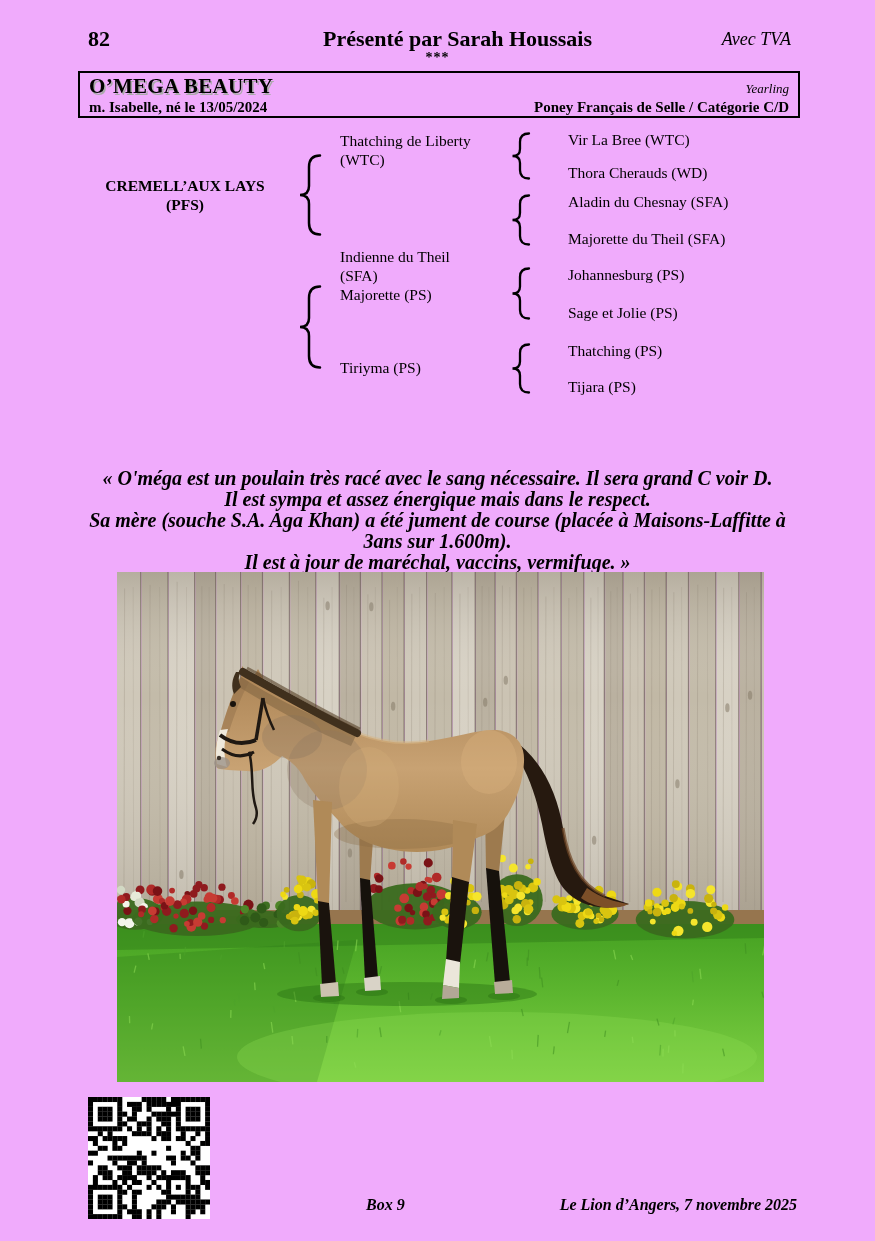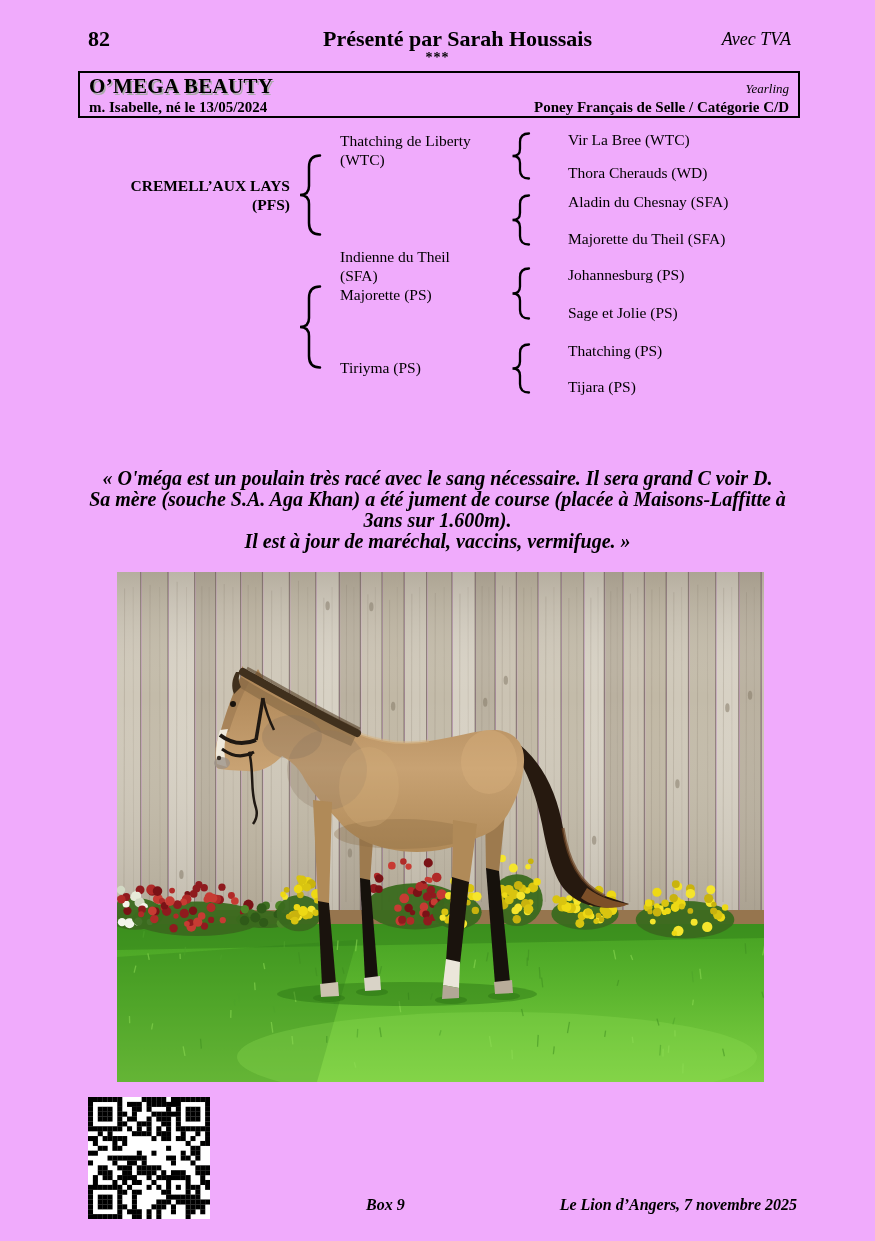--- a/index.html
+++ b/index.html
@@ -10,21 +10,21 @@
   .presenter{left:0;top:26px;width:100%;text-align:center;font-size:22px;font-weight:bold;padding-left:20px;}
   .tva{right:84px;top:29px;font-size:18px;font-style:italic;}
   .stars{left:0;top:50px;width:100%;text-align:center;font-size:14px;font-weight:bold;letter-spacing:1px;}
   .infobox{left:78px;top:71px;width:722px;height:47px;border:2px solid #000;box-sizing:border-box;
            padding:1px 9px 2px 9px;display:flex;flex-direction:column;justify-content:space-between;}
   .ibrow{display:flex;justify-content:space-between;align-items:baseline;}
   .hname{font-size:21px;font-weight:bold;letter-spacing:.3px;text-shadow:1.6px 1.6px 0 #aaa;}
   .yearling{font-size:13px;font-style:italic;}
   .ibrow2 span{font-size:15px;font-weight:bold;}
   .ped{font-size:15.5px;line-height:19px;}
-  .g1{width:210px;left:80px;text-align:right;font-weight:bold;}
+  .g1{width:210px;left:80px;text-align:center;font-weight:bold;}
   .g2{left:340px;width:150px;}
   .g3{left:568px;white-space:nowrap;}
   .brace{position:absolute;}
   .quote{left:70px;top:424px;width:735px;text-align:center;font-size:20px;
          font-weight:bold;font-style:italic;line-height:21px;margin-top:44px;}
   .photo{left:117px;top:572px;width:647px;height:510px;}
   .qr{left:88px;top:1097px;width:122px;height:122px;}
   .fbox{left:366px;top:1196px;font-size:16px;font-weight:bold;font-style:italic;}
   .fdate{right:78px;top:1196px;font-size:16px;font-weight:bold;font-style:italic;}
 </style>
@@ -82,20 +82,21 @@
   <div class="abs ped g3" style="top:163px;">Thora Cherauds (WD)</div>
   <div class="abs ped g3" style="top:192px;">Aladin du Chesnay (SFA)</div>
   <div class="abs ped g3" style="top:229px;">Majorette du Theil (SFA)</div>
   <div class="abs ped g3" style="top:265px;">Johannesburg (PS)</div>
   <div class="abs ped g3" style="top:303px;">Sage et Jolie (PS)</div>
   <div class="abs ped g3" style="top:341px;">Thatching (PS)</div>
   <div class="abs ped g3" style="top:377px;">Tijara (PS)</div>
 
   <div class="abs quote">
     <div>« O'méga est un poulain très racé avec le sang nécessaire. Il sera grand C voir D.</div>
+    <div>Il est sympa et assez énergique mais dans le respect.</div>
     <div>Sa mère (souche S.A. Aga Khan) a été jument de course (placée à Maisons-Laffitte à 3ans sur 1.600m).</div>
     <div>Il est à jour de maréchal, vaccins, vermifuge. »</div>
   </div>
 
   <svg class="abs photo" viewBox="0 0 647 510">
     <defs>
       <linearGradient id="fsh" x1="0" y1="0" x2="0" y2="1">
         <stop offset="0" stop-color="#695f50" stop-opacity="0.25"></stop>
         <stop offset="0.35" stop-color="#ffffff" stop-opacity="0"></stop>
         <stop offset="1" stop-color="#5a5041" stop-opacity="0.18"></stop>

